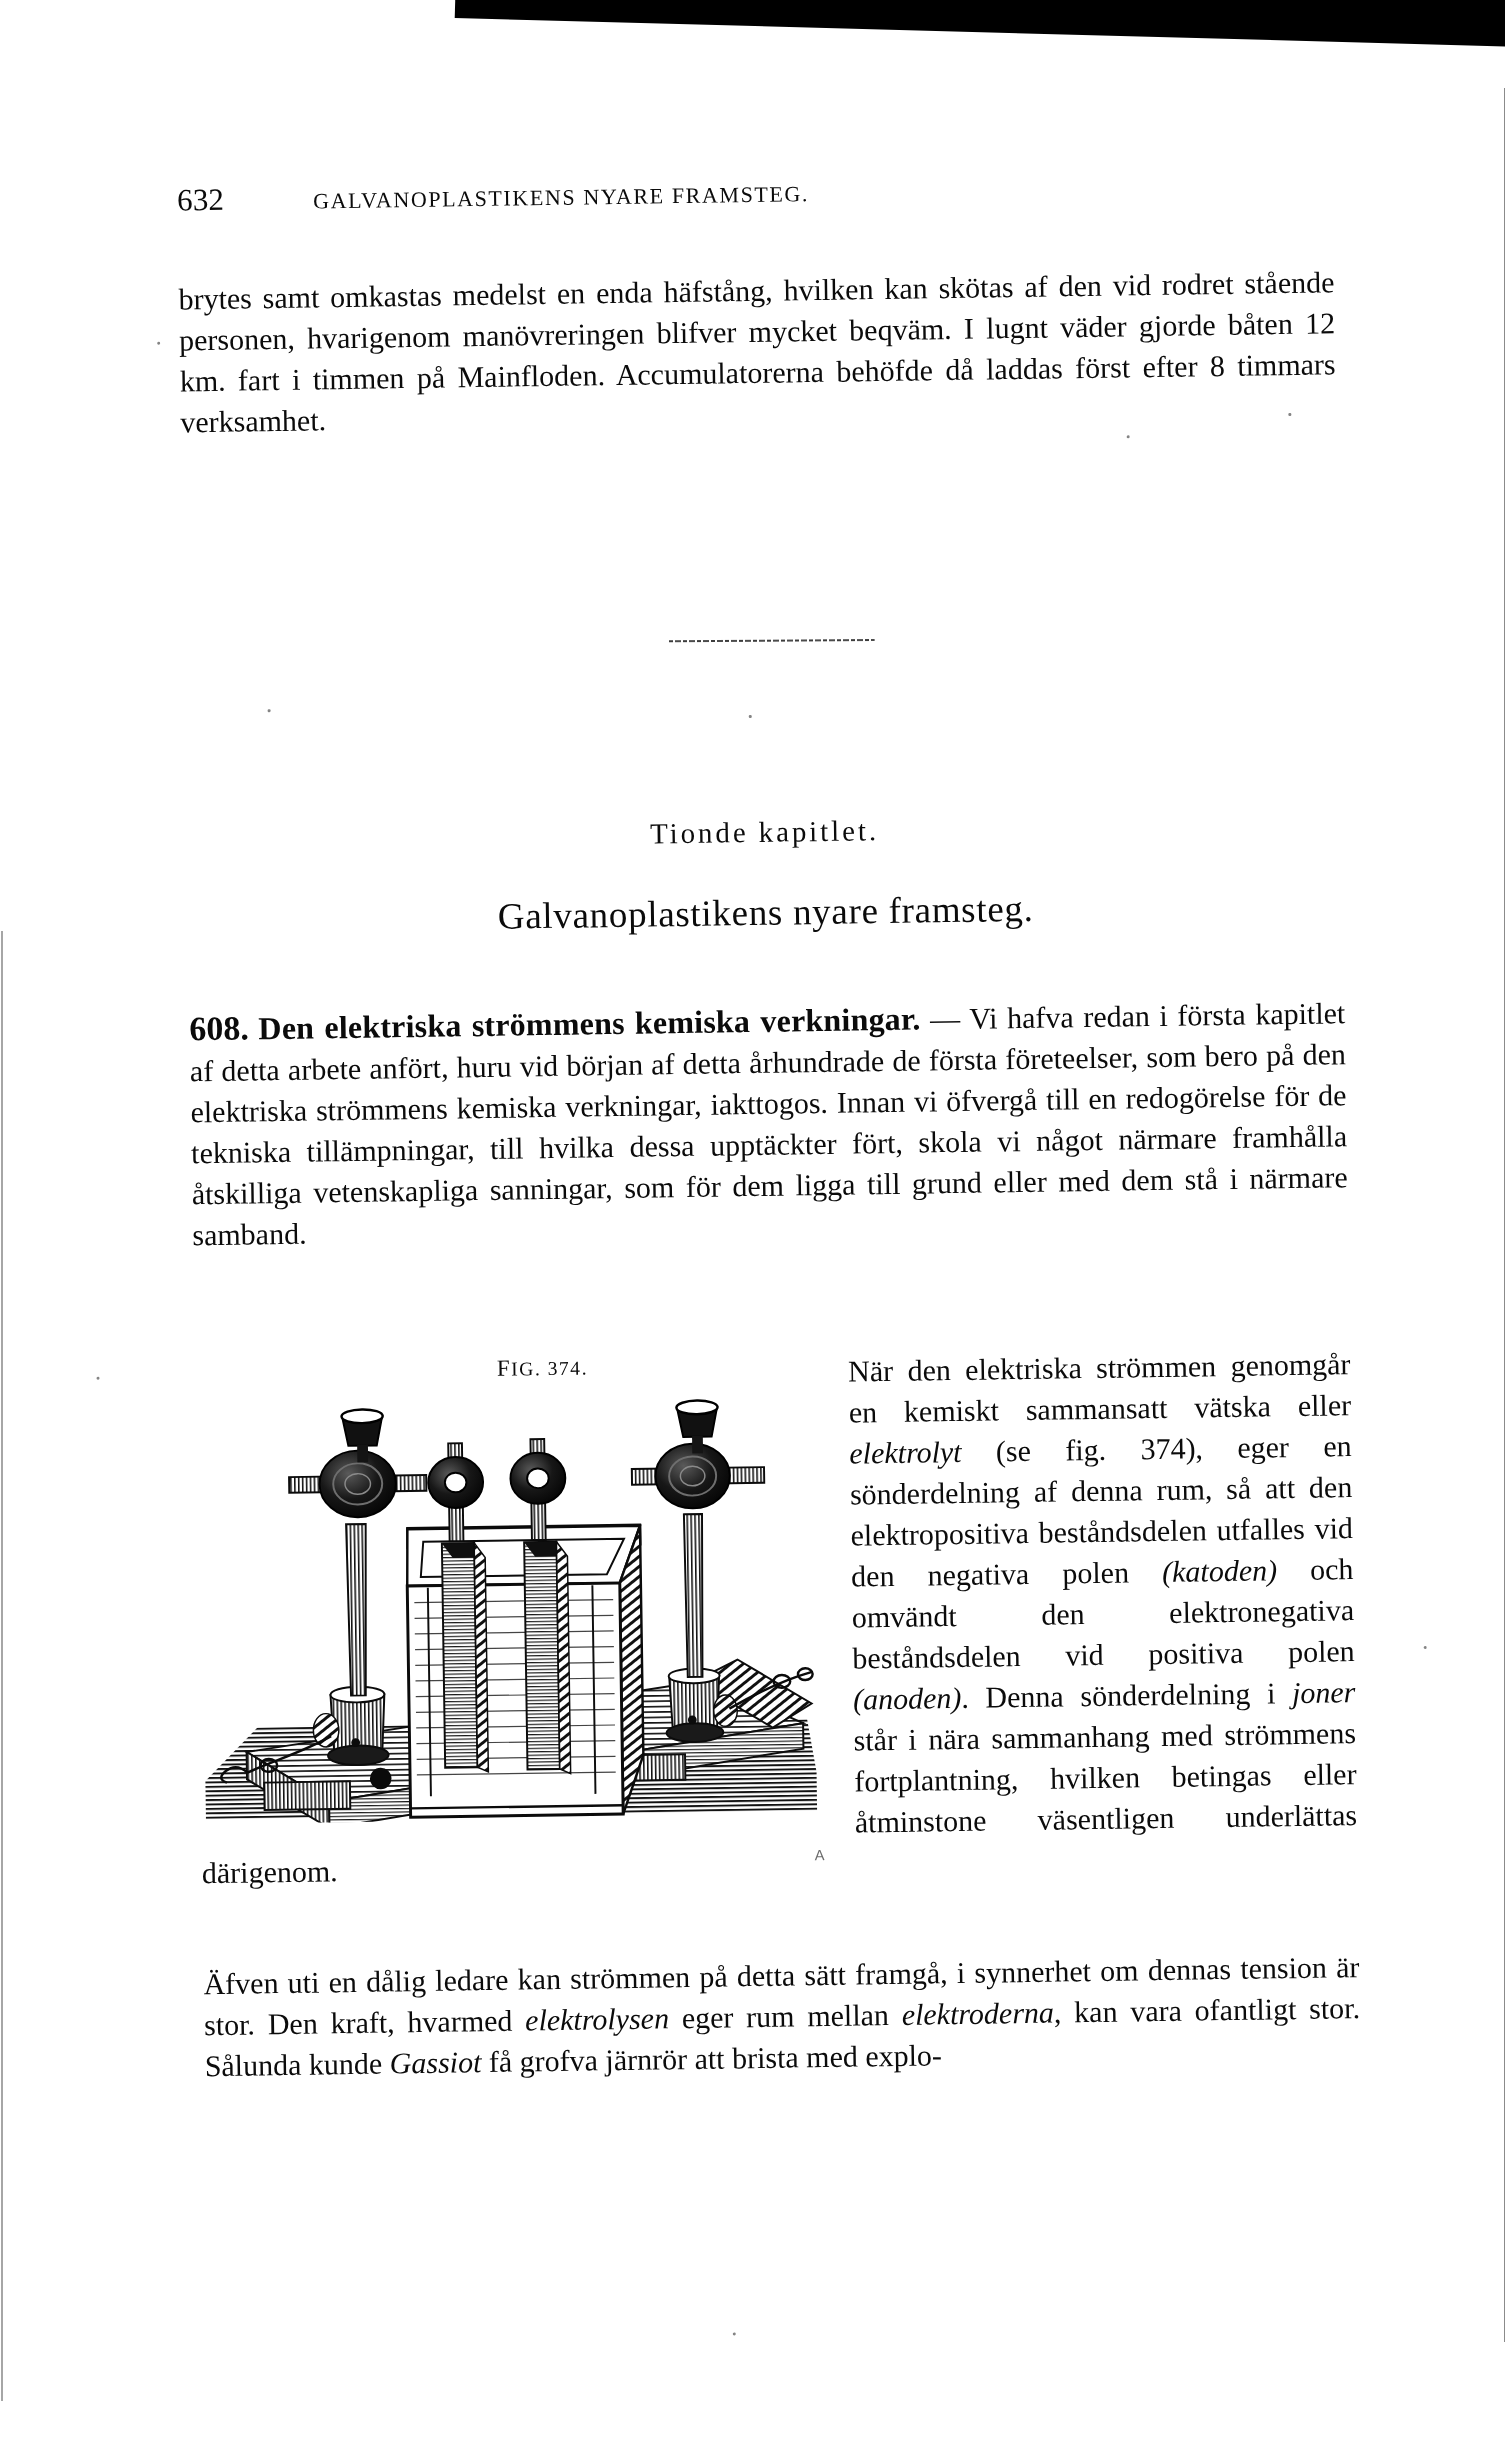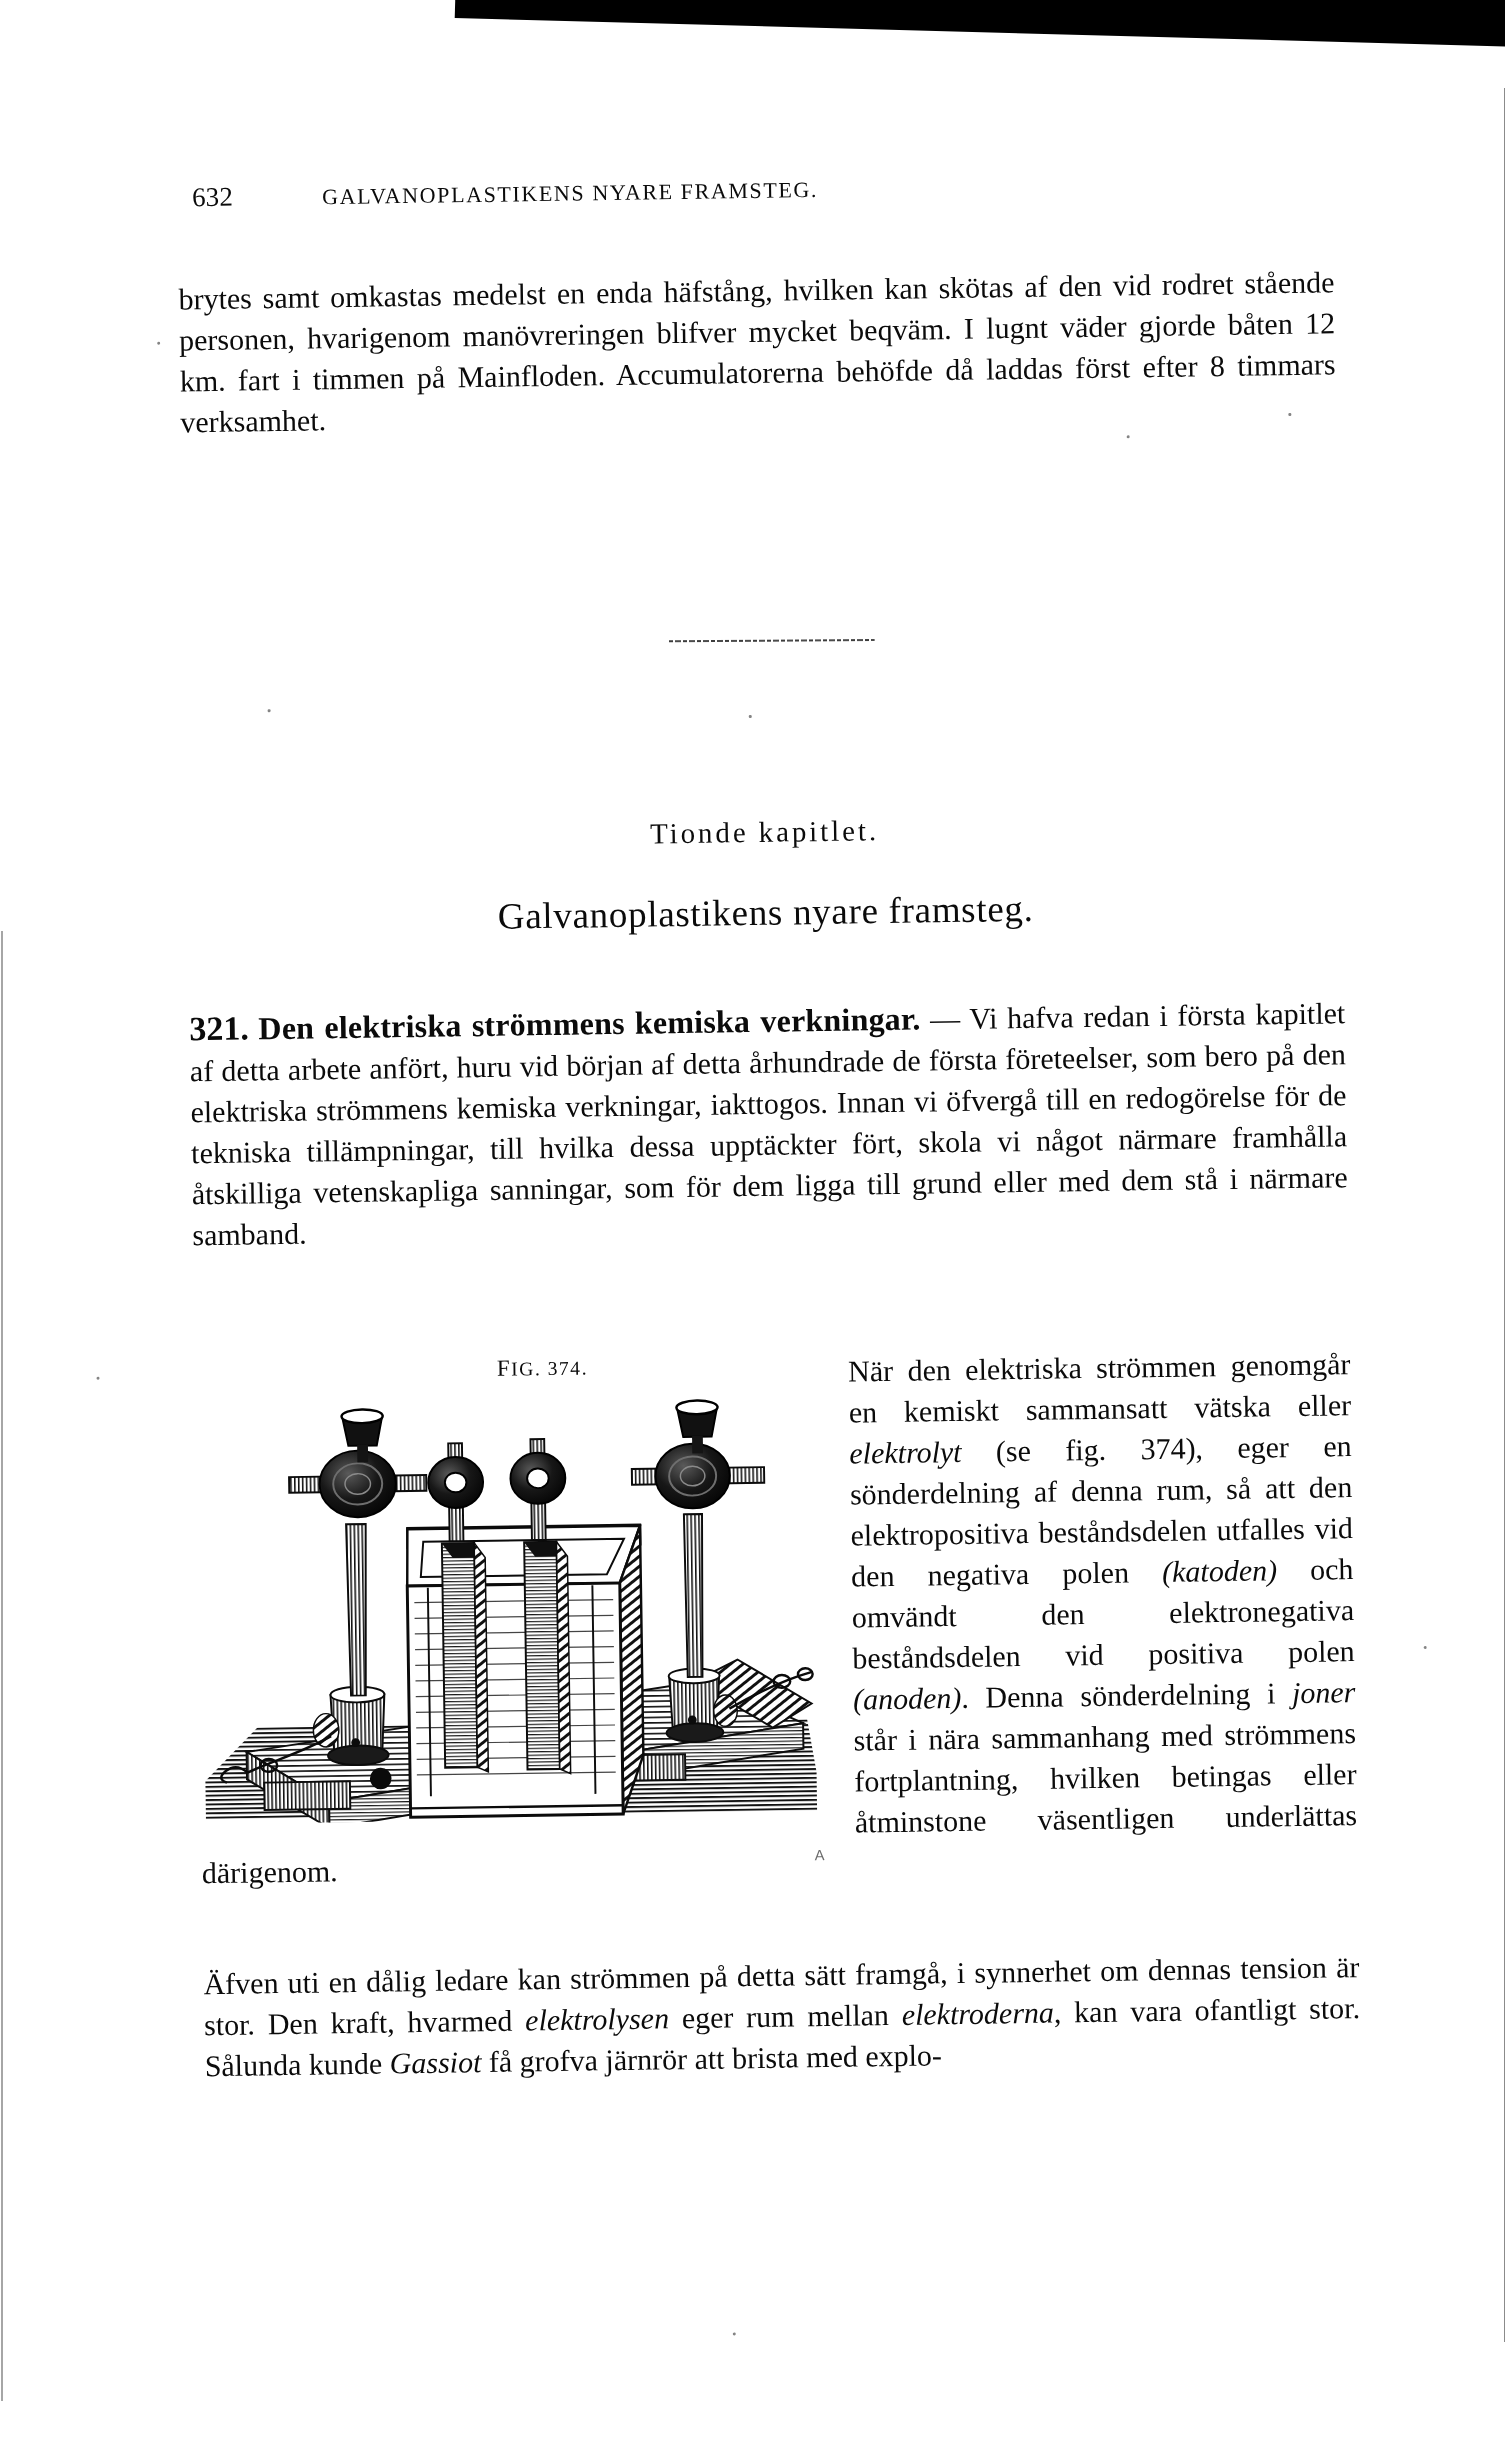--- a/index.html
+++ b/index.html
@@ -71,23 +71,22 @@
     width: 1156px;
   }
 
   
   #running-head {
     top: 174px;
     display: flex;
     align-items: baseline;
   }
   #folio {
-    font-size: 27px;
+    font-size: 31px;
     letter-spacing: 0.2px;
-    margin-left: 15px;
   }
   #head-title {
     margin-left: 89px;
     font-size: 22px;
     letter-spacing: 1.6px;
     font-variant: small-caps;
     text-transform: uppercase;
   }
 
   
@@ -227,21 +226,21 @@
     </div>
 
     <div class="block para j" id="para-intro">brytes samt omkastas medelst en enda häfstång, hvilken kan skötas af den vid rodret stående personen, hvarigenom manövreringen blifver mycket beqväm. I lugnt väder gjorde båten 12 km. fart i timmen på Mainfloden. Accumulatorerna behöfde då laddas först efter 8 timmars verksamhet.</div>
 
     <div id="divider"></div>
 
     <div class="block" id="chapter-kicker">Tionde kapitlet.</div>
     <div class="block" id="chapter-title">Galvanoplastikens nyare framsteg.</div>
 
     <div class="block" id="section-321">
-      <span class="secnum">321.</span>
+      <span class="secnum">608.</span>
       <span class="runin">Den elektriska strömmens kemiska verkningar.</span>
       <span>—</span>
       <span>Vi hafva redan i första kapitlet af detta arbete anfört, huru vid början af detta århundrade de första företeelser, som bero på den elektriska strömmens kemiska verkningar, iakttogos. Innan vi öfvergå till en redogörelse för de tekniska tillämpningar, till hvilka dessa upptäckter fört, skola vi något närmare framhålla åtskilliga vetenskapliga sanningar, som för dem ligga till grund eller med dem stå i närmare samband.</span>
     </div>
 
     <div id="figure-zone">
 
       <figure id="figure">
         <figcaption id="fig-caption">
           <span class="cap">F</span><span>IG. 374.</span>

